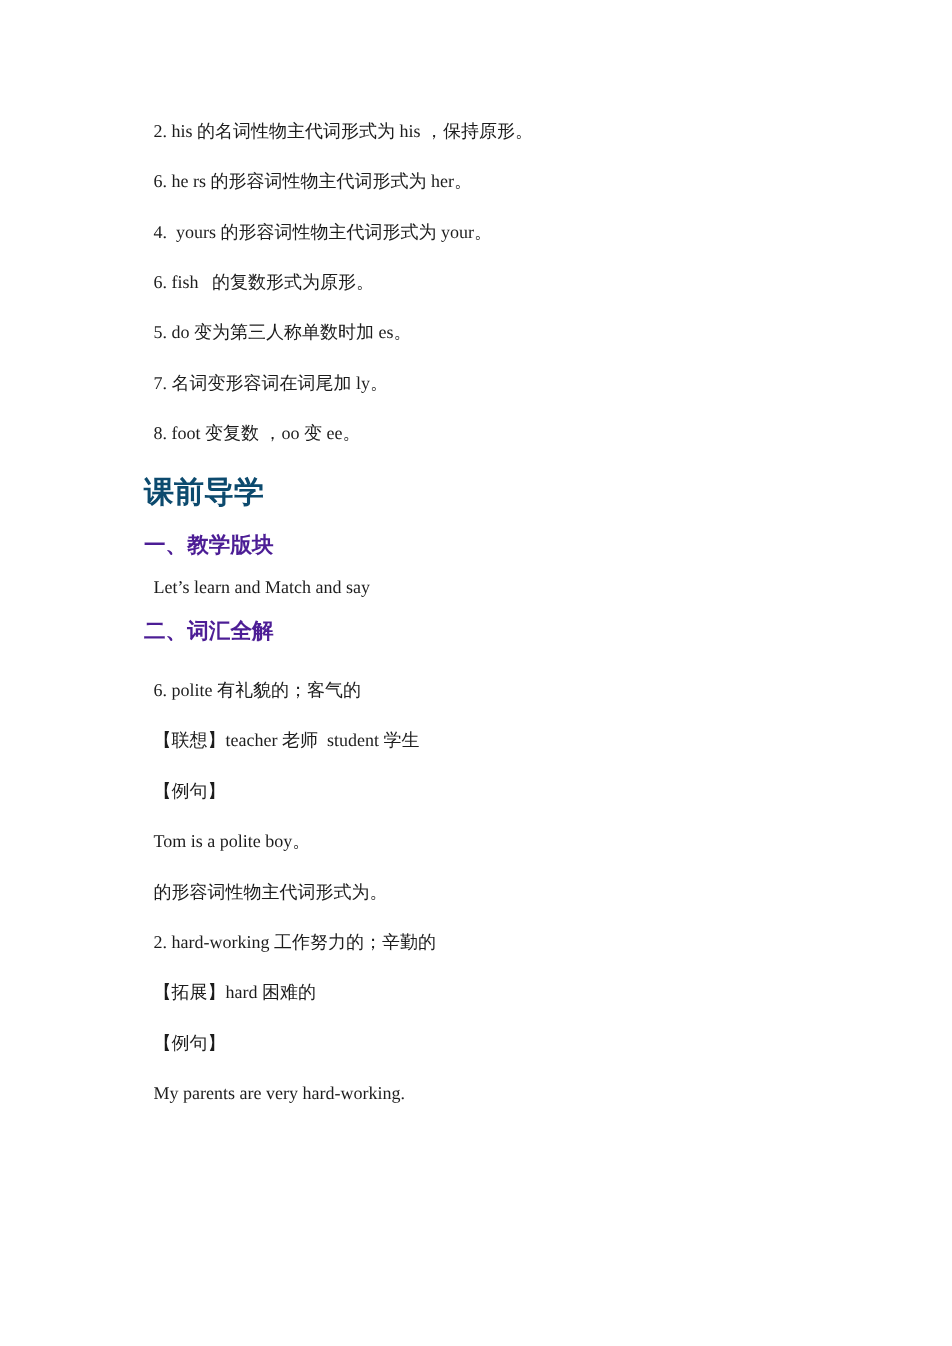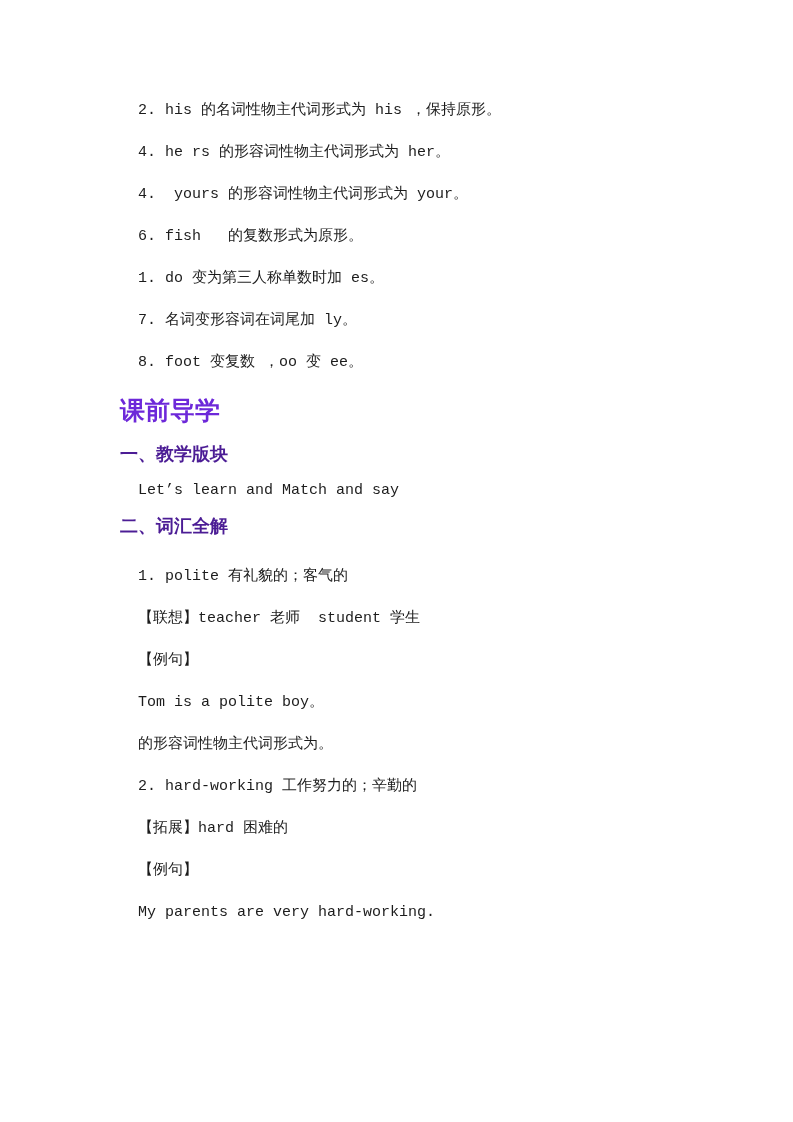--- a/index.html
+++ b/index.html
@@ -13,33 +13,33 @@
     height: 1122px;
     background: #ffffff;
     overflow: hidden;
     font-family: "Liberation Serif", "DejaVu Serif", serif;
     color: #1c1c1c;
   }
   .content {
     padding: 103px 150px 0 120px;
   }
   p.line {
-    margin: 0 0 27px 18px;
+    margin: 0 0 27px 8px;
     font-size: 15px;
     line-height: 15px;
     white-space: pre-wrap;
-    font-family: Liberation Mono, monospace;
+    font-family: Liberation Serif, serif;
   }
   h1.main-heading {
     margin: 24px 0 21px 0;
     font-size: 25px;
     line-height: 27px;
     font-weight: bold;
     font-family: "Liberation Sans", "DejaVu Sans", sans-serif;
-    color: #6d28d9;
+    color: #0c4a6e;
   }
   h2.section-heading {
     margin: 0 0 20px 0;
     font-size: 18px;
     line-height: 18px;
     font-weight: bold;
     font-family: "Liberation Sans", "DejaVu Sans", sans-serif;
     color: #4c1d95;
   }
   p.line.pre-h2 {
@@ -49,35 +49,35 @@
     margin-bottom: 34px;
   }
 </style>
 </head>
 <body>
 
 <div class="page">
   <div class="content">
 
     <p class="line">2. his 的名词性物主代词形式为 his ，保持原形。</p>
-    <p class="line">4. he rs 的形容词性物主代词形式为 her。</p>
+    <p class="line">6. he rs 的形容词性物主代词形式为 her。</p>
     <p class="line">4.  yours 的形容词性物主代词形式为 your。</p>
     <p class="line">6. fish   的复数形式为原形。</p>
-    <p class="line">1. do 变为第三人称单数时加 es。</p>
+    <p class="line">5. do 变为第三人称单数时加 es。</p>
     <p class="line">7. 名词变形容词在词尾加 ly。</p>
     <p class="line">8. foot 变复数 ，oo 变 ee。</p>
 
     <h1 class="main-heading">课前导学</h1>
 
     <h2 class="section-heading">一、教学版块</h2>
     <p class="line pre-h2">Let’s learn and Match and say</p>
 
     <h2 class="section-heading vocab">二、词汇全解</h2>
 
-    <p class="line">1. polite 有礼貌的；客气的</p>
+    <p class="line">6. polite 有礼貌的；客气的</p>
     <p class="line">【联想】teacher 老师  student 学生</p>
     <p class="line">【例句】</p>
     <p class="line">Tom is a polite boy。</p>
     <p class="line">的形容词性物主代词形式为。</p>
 
     <p class="line">2. hard-working 工作努力的；辛勤的</p>
     <p class="line">【拓展】hard 困难的</p>
     <p class="line">【例句】</p>
     <p class="line">My parents are very hard-working.</p>
 

